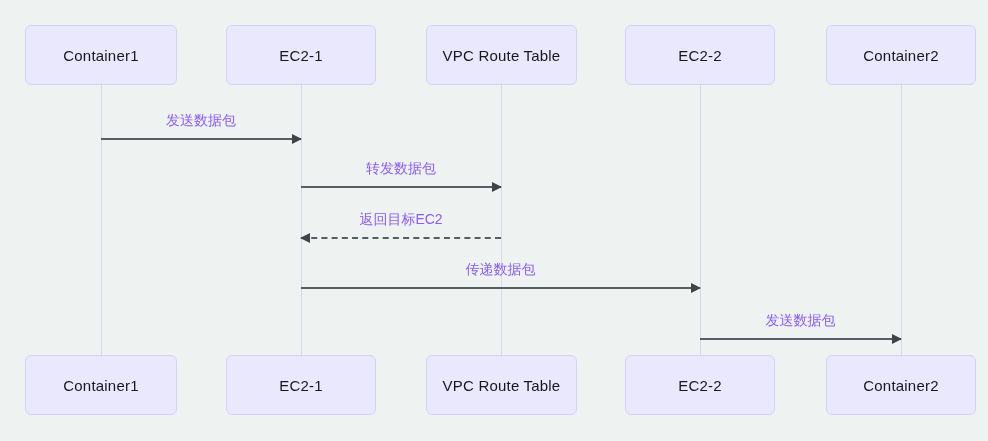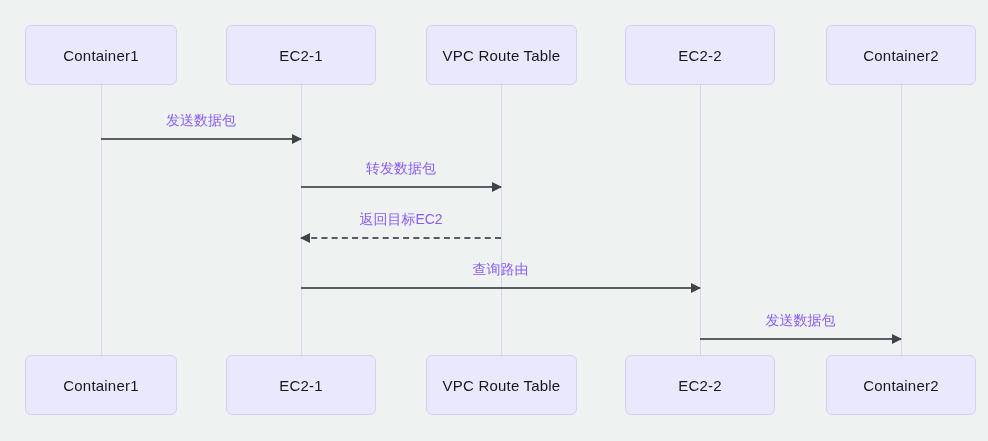--- a/index.html
+++ b/index.html
@@ -109,20 +109,20 @@
       <div class="label">转发数据包</div>
     </div>
     <div class="msg to-left dashed" style="left: 301px; top: 237px; width: 200px;">
       <div class="line"></div>
       <div class="head"></div>
       <div class="label">返回目标EC2</div>
     </div>
     <div class="msg to-right" style="left: 301px; top: 287px; width: 399px;">
       <div class="line"></div>
       <div class="head"></div>
-      <div class="label">查询路由</div>
+      <div class="label">传递数据包</div>
     </div>
     <div class="msg to-right" style="left: 700px; top: 338px; width: 201px;">
       <div class="line"></div>
       <div class="head"></div>
       <div class="label">发送数据包</div>
     </div>
   </div>
 
 </body></html>

